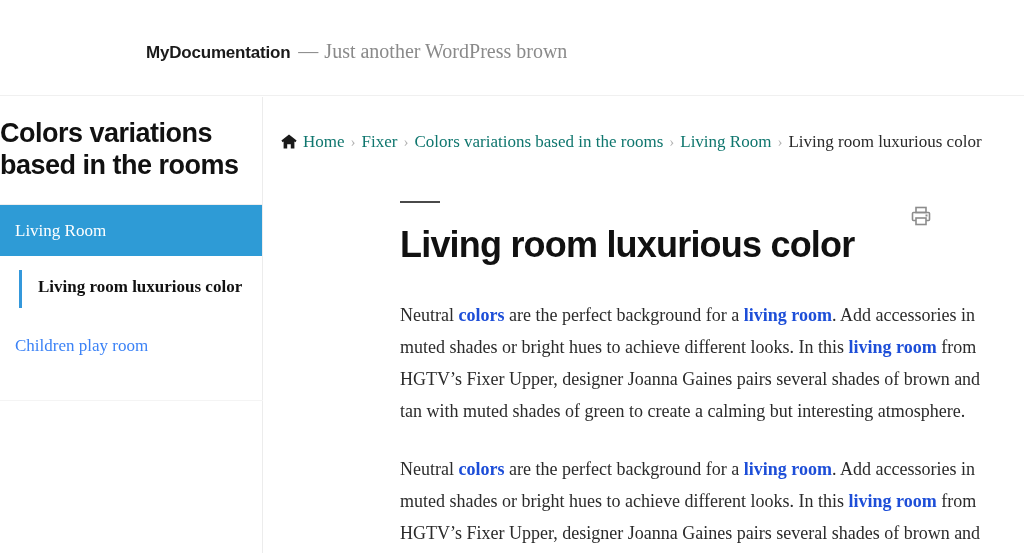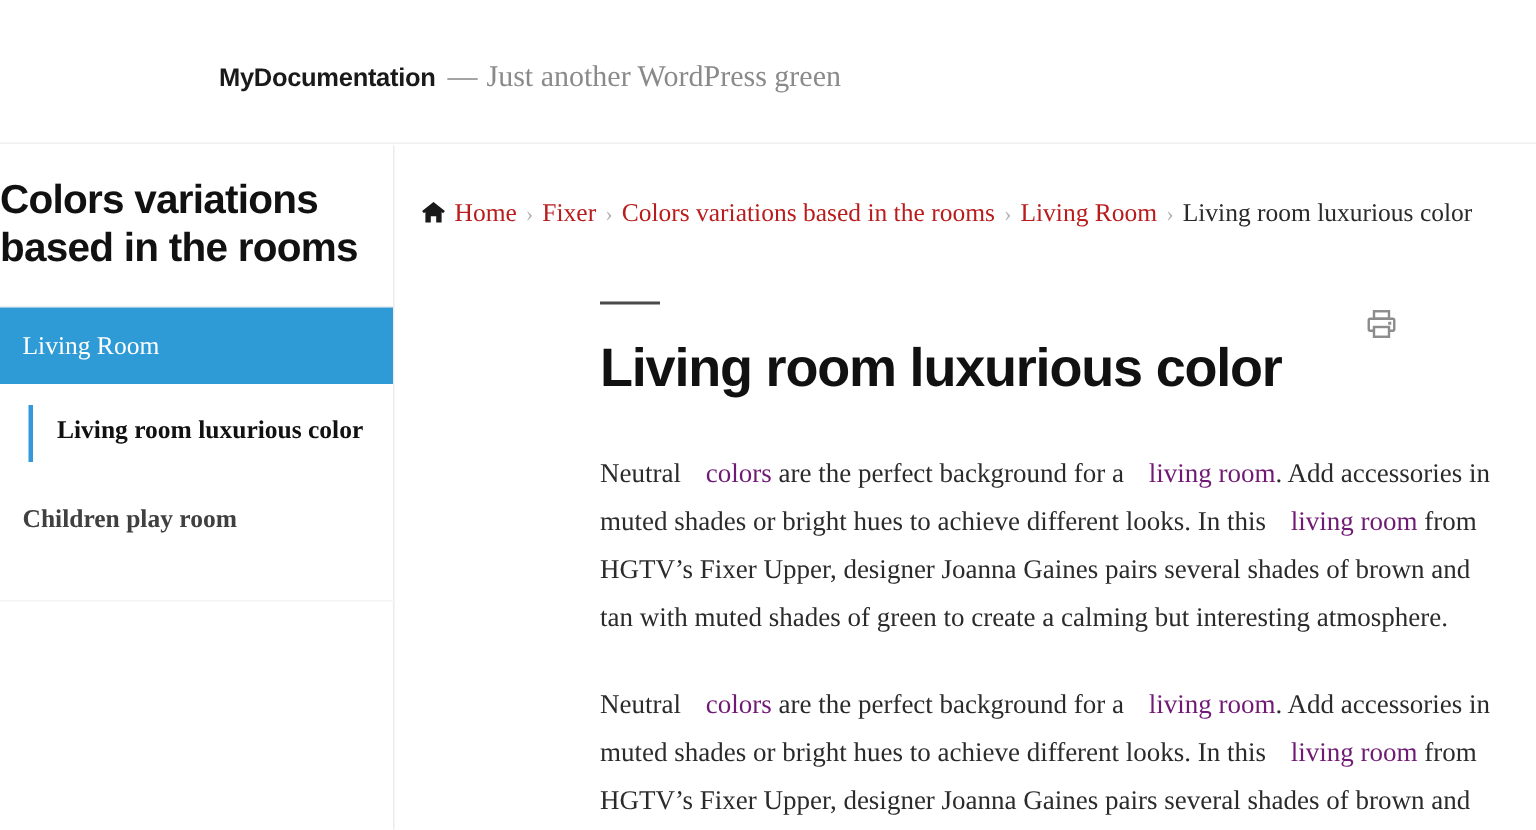--- a/index.html
+++ b/index.html
@@ -93,24 +93,23 @@
     color: #111111;
     text-decoration: none;
     padding: 2px 0 6px 0;
   }
   .nav-other {
     margin: 26px 0 0 0;
     padding: 0 10px 0 15px;
   }
   .nav-other-link {
     font-size: 17px;
-    color: #404040;
+    color: #3b82f6;
     text-decoration: none;
     line-height: 1.4;
-    font-weight: bold;
   }
   #sidebar-bottom-rule {
     position: absolute;
     left: 0; top: 303px;
     width: 263px; height: 1px;
     background: #f4f4f4;
   }
 
   
   #main {
@@ -126,21 +125,21 @@
     white-space: nowrap;
     font-size: 17px;
     line-height: 1;
   }
   .home-icon {
     display: inline-block;
     vertical-align: -2px;
     margin-right: 6px;
   }
   .crumb-link {
-    color: #b91c1c;
+    color: #0f766e;
     text-decoration: none;
   }
   .crumb-sep {
     color: #b4b4b4;
     margin: 0 6px;
     font-size: 15px;
   }
   .crumb-current {
     color: #2a2a2a;
   }
@@ -170,28 +169,28 @@
     color: #111111;
     margin: 0 0 34px 0;
   }
   .body-p {
     font-family: "Liberation Serif", "DejaVu Serif", serif;
     font-size: 18px;
     line-height: 1.78;
     color: #2b2b2b;
     margin: 0 0 26px 0;
   }
-  .body-p b { font-weight: 400; color: #701a75; margin-left: 12px; }
+  .body-p b { font-weight: 700; color: #1d4ed8; }
 </style>
 </head>
 <body>
 
 <div id="site-header">
   <div id="site-branding">
-    <span class="site-title">MyDocumentation</span><span class="site-sep">—</span><span class="site-desc">Just another WordPress green</span>
+    <span class="site-title">MyDocumentation</span><span class="site-sep">—</span><span class="site-desc">Just another WordPress brown</span>
   </div>
 </div>
 
 <div id="sidebar">
   <h2 id="sidebar-title">Colors variations based in the rooms</h2>
 
   <div id="sidebar-nav">
     <a class="nav-top-item" href="#">Living Room</a>
 
     <ul class="nav-sub-list">

